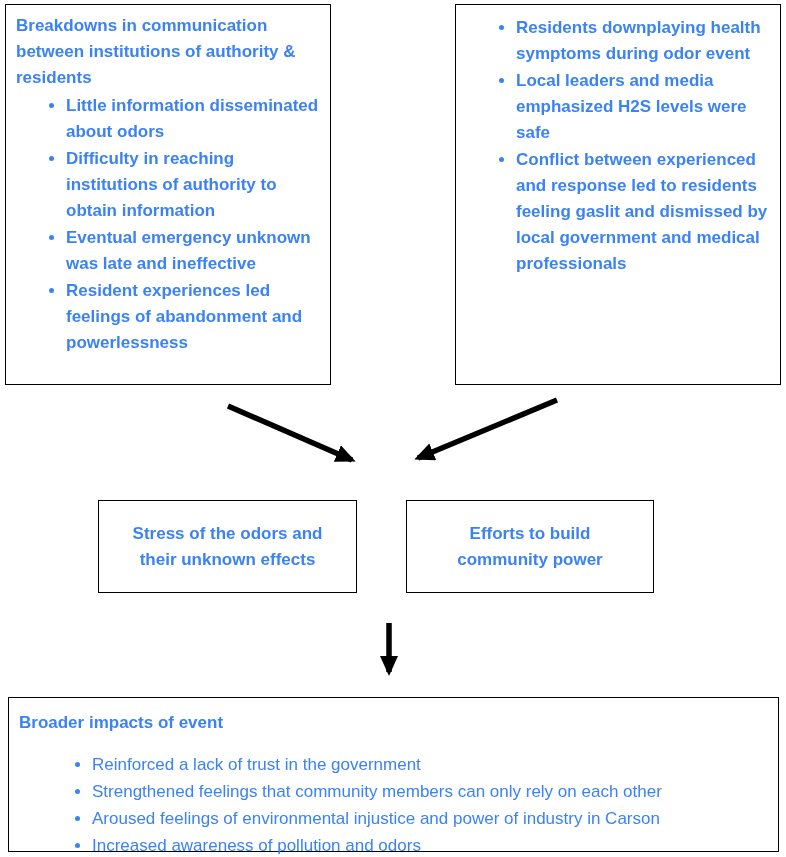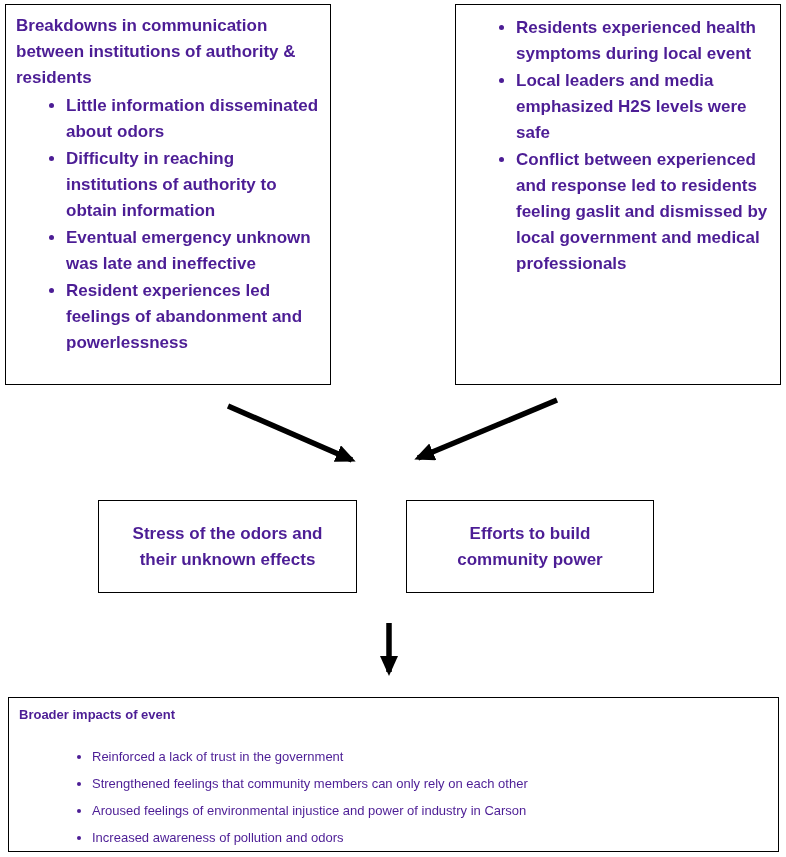--- a/index.html
+++ b/index.html
@@ -6,21 +6,21 @@
     margin: 0;
     padding: 0;
     background: #ffffff;
   }
   .canvas {
     position: relative;
     width: 786px;
     height: 857px;
     background: #ffffff;
     font-family: "Liberation Sans", sans-serif;
-    color: #4c1d95;
+    color: #3b82f6;
     overflow: hidden;
   }
   .arrow-layer {
     position: absolute;
     left: 0;
     top: 0;
     width: 786px;
     height: 857px;
     pointer-events: none;
   }
@@ -65,22 +65,22 @@
   }
   .box-mid-left  { left: 98px;  top: 500px; width: 259px; height: 93px; }
   .box-mid-right { left: 406px; top: 500px; width: 248px; height: 93px; }
 
   
   .bottom-box {
     left: 8px;
     top: 697px;
     width: 771px;
     height: 155px;
-    font-size: 13px;
-    padding: 4px 14px 8px 10px;
+    font-size: 17px;
+    padding: 12px 14px 8px 10px;
   }
   .bottom-box .box-title {
     font-weight: bold;
     line-height: 26px;
     margin-bottom: 2px;
   }
   .bottom-box ul.bullets {
     margin: 15px;
     padding-left: 58px;
     list-style: disc outside;
@@ -112,21 +112,21 @@
     <ul class="bullets">
       <li>Little information disseminated about odors</li>
       <li>Difficulty in reaching institutions of authority to obtain information</li>
       <li>Eventual emergency unknown was late and ineffective</li>
       <li>Resident experiences led feelings of abandonment and powerlessness</li>
     </ul>
   </div>
 
   <div class="box top-box box-top-right">
     <ul class="bullets">
-      <li>Residents experienced health symptoms during local event</li>
+      <li>Residents downplaying health symptoms during odor event</li>
       <li>Local leaders and media emphasized H2S levels were safe</li>
       <li>Conflict between experienced and response led to residents feeling gaslit and dismissed by local government and medical professionals</li>
     </ul>
   </div>
 
   <div class="box mid-box box-mid-right">
     <span>Efforts to build community power</span>
   </div>
 
   <div class="box mid-box box-mid-left">

